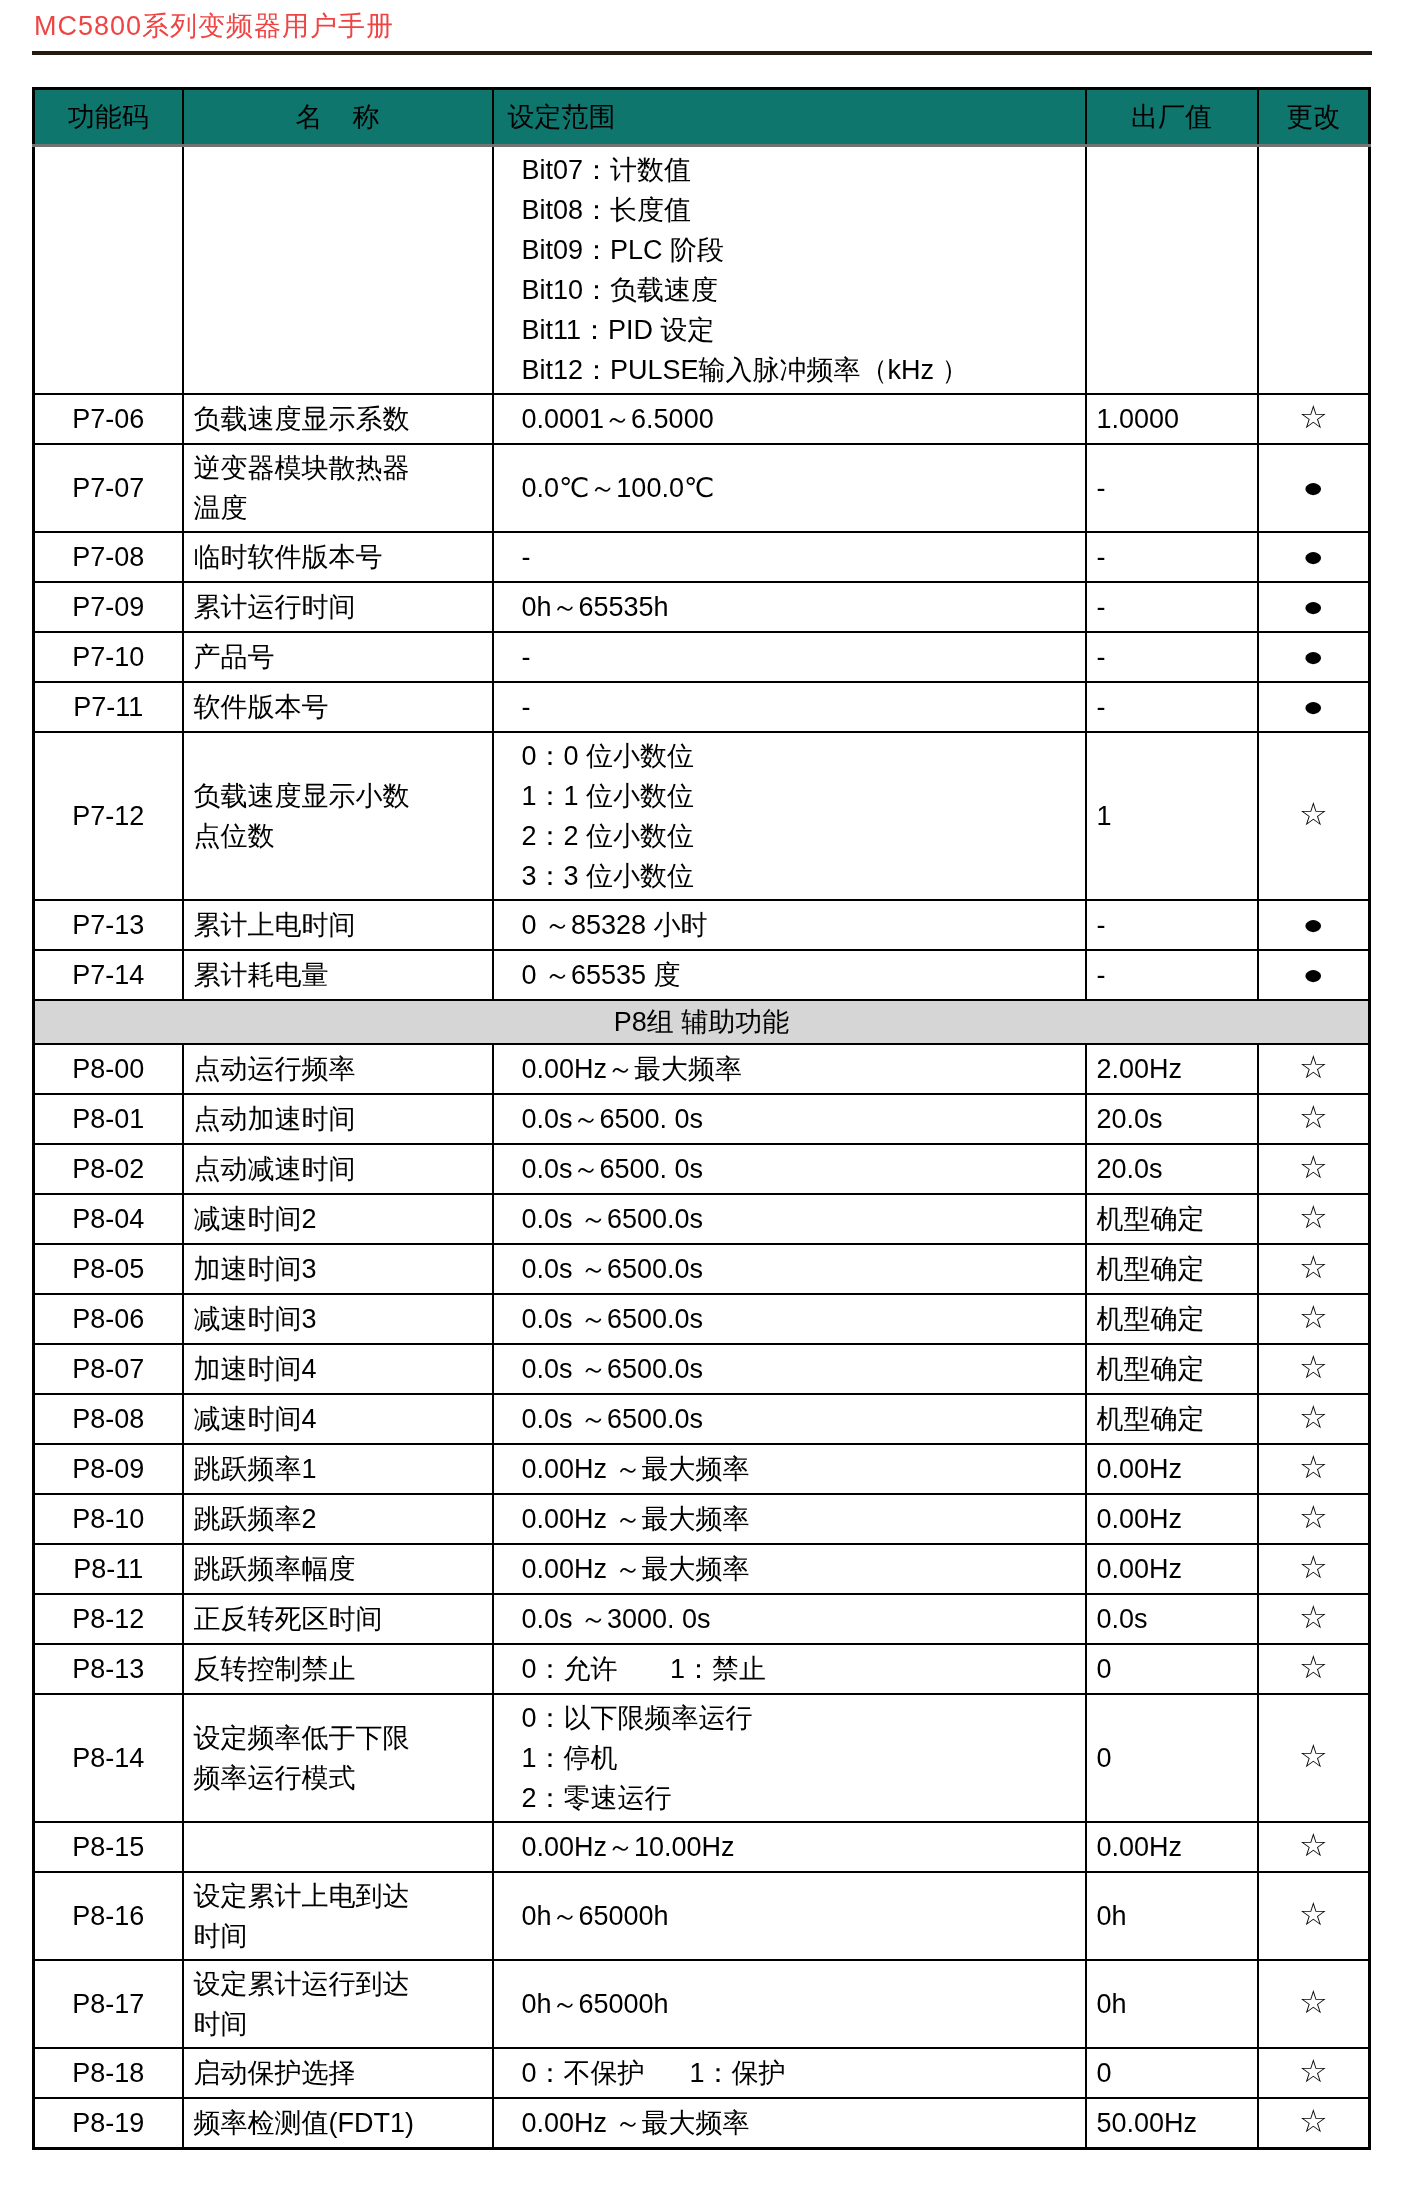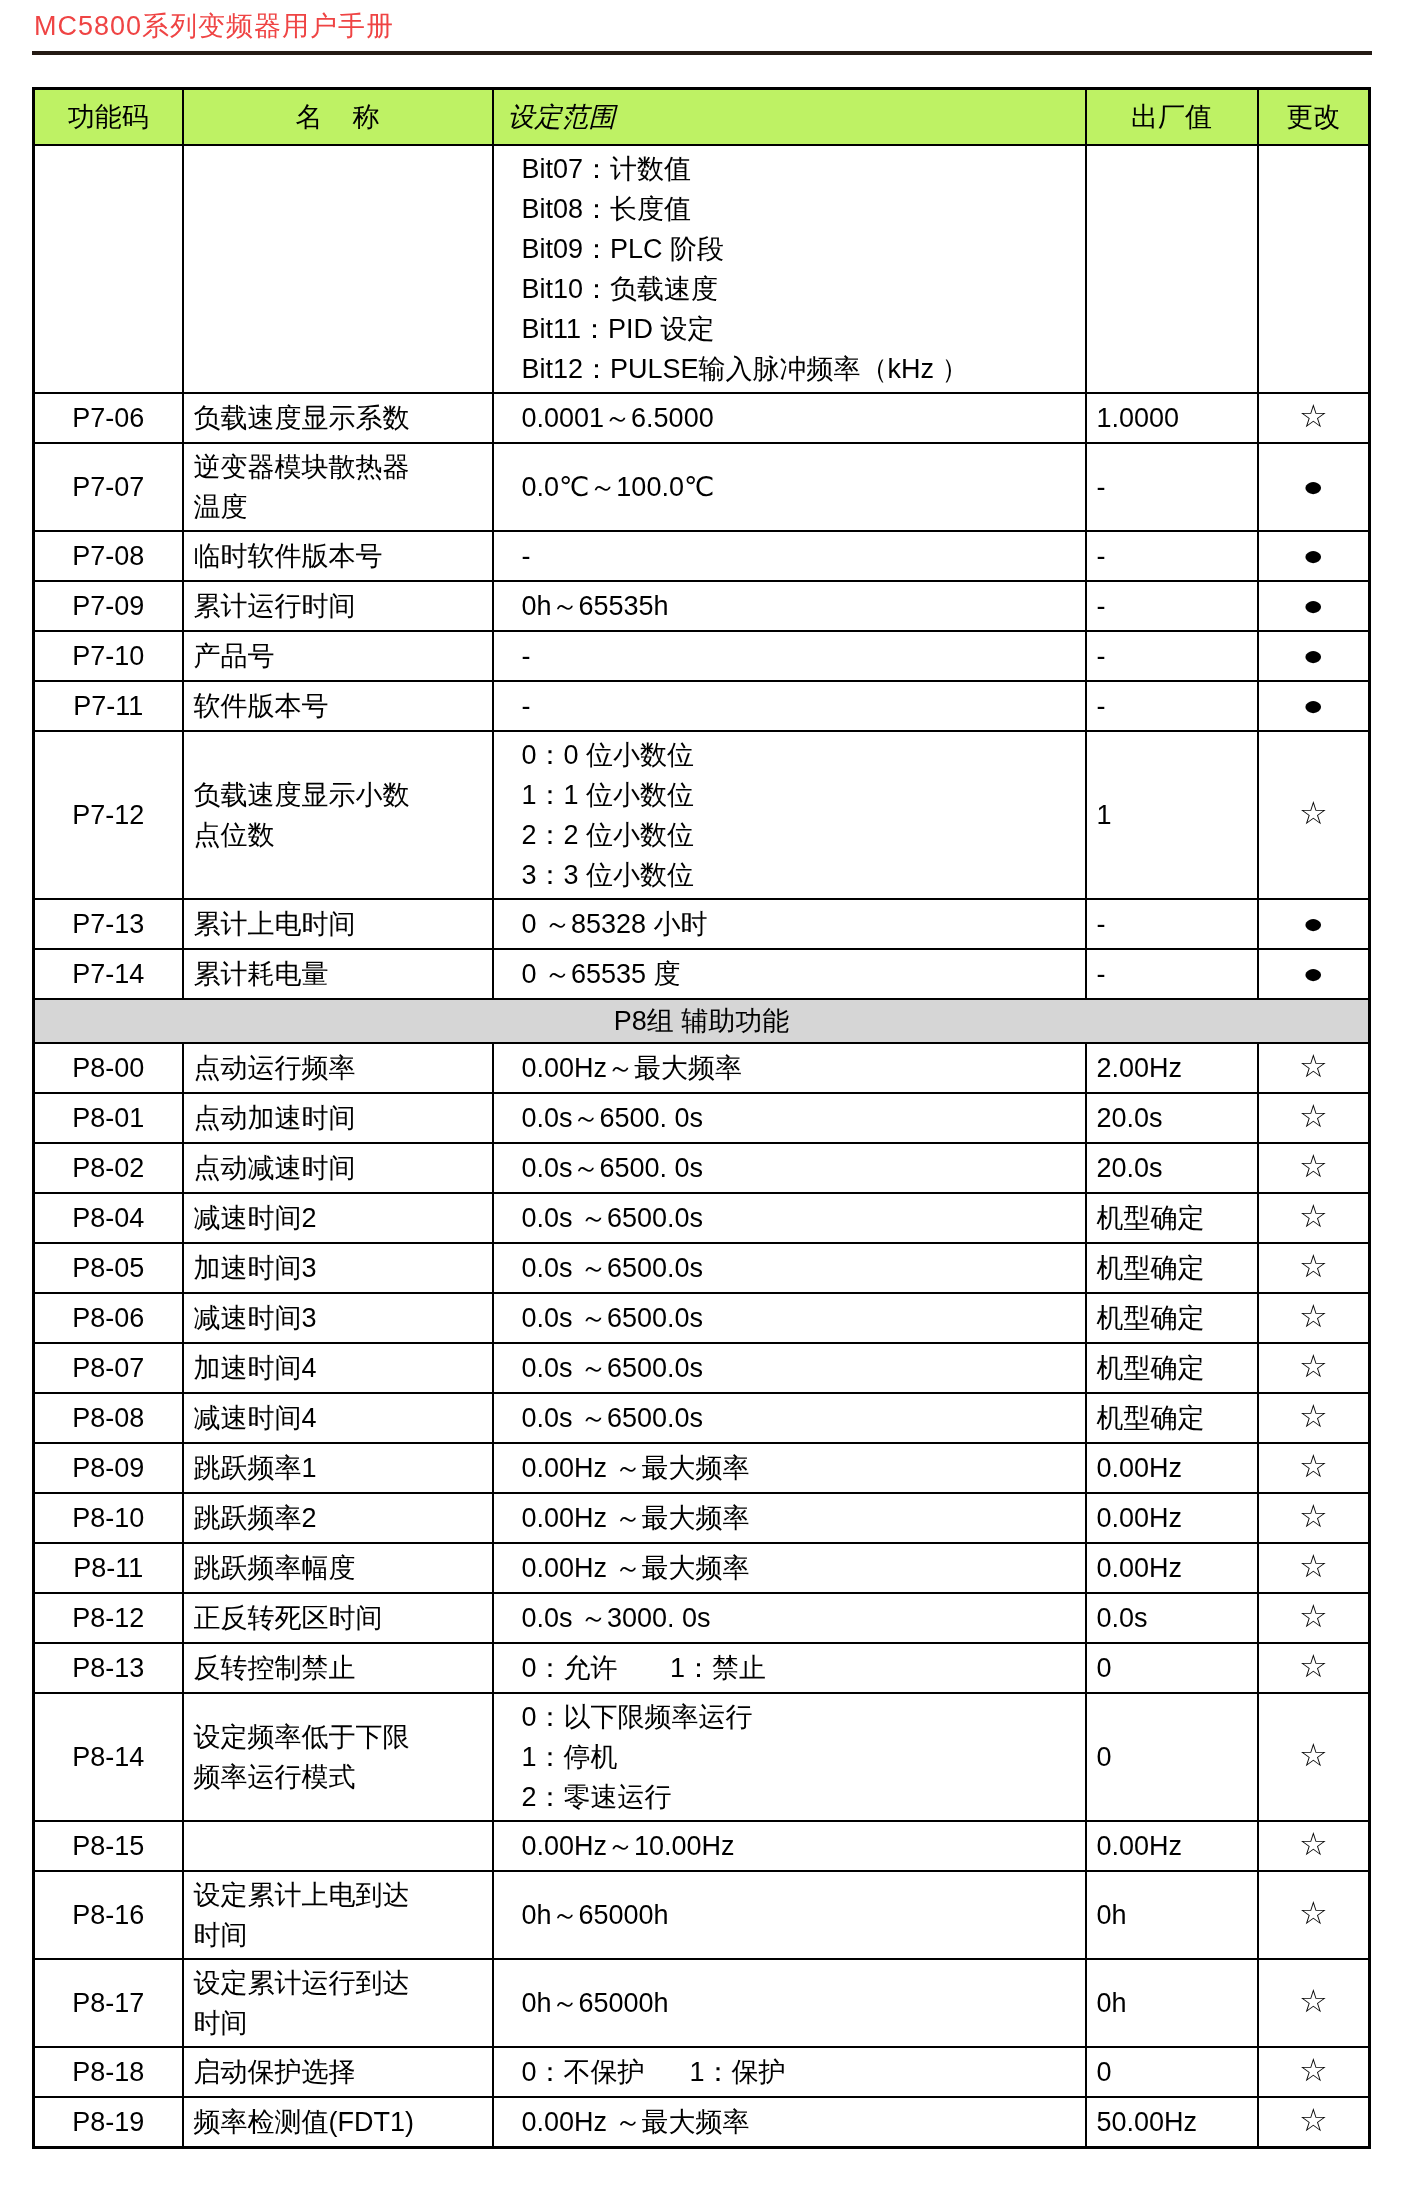--- a/index.html
+++ b/index.html
@@ -28,27 +28,27 @@
   .param th,.param td{
     border:2px solid #000;
     font-size:27px;
     line-height:40px;
     padding:3px 10px;
     vertical-align:middle;
     white-space:pre-wrap;
     overflow:hidden;
   }
   .param thead th{
-    background:#bef264;
+    background:#0f766e;
     font-weight:normal;
-    border-bottom:1px solid #737373;
+    border-bottom:3px solid #737373;
     height:48px;
   }
   th.h-code,th.h-name,th.h-default,th.h-change{text-align:center;}
-  th.h-range{text-align:left;padding-left:14px;font-style:italic;}
+  th.h-range{text-align:left;padding-left:14px;}
 
   td.cell-code{text-align:center;}
   td.cell-name{text-align:left;}
   td.cell-range{text-align:left;padding-left:28px;}
   td.cell-default{text-align:left;}
   td.cell-change{text-align:center;}
 
   tr.row-data td{height:42px;}
 
   tr.row-section td{

